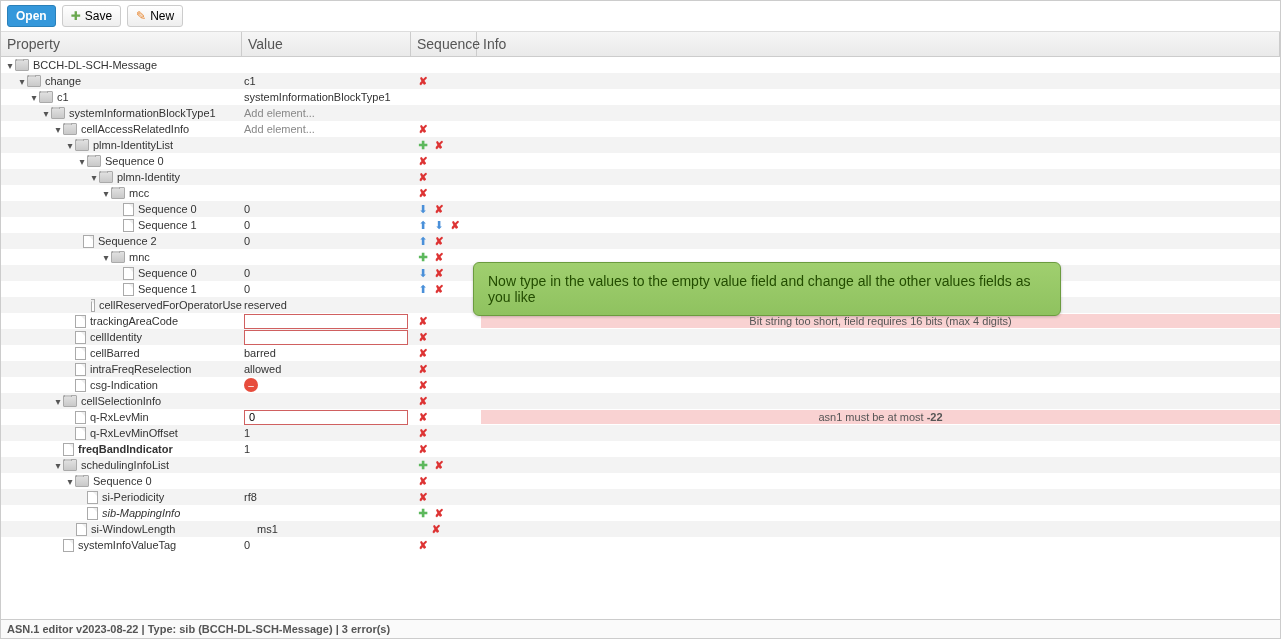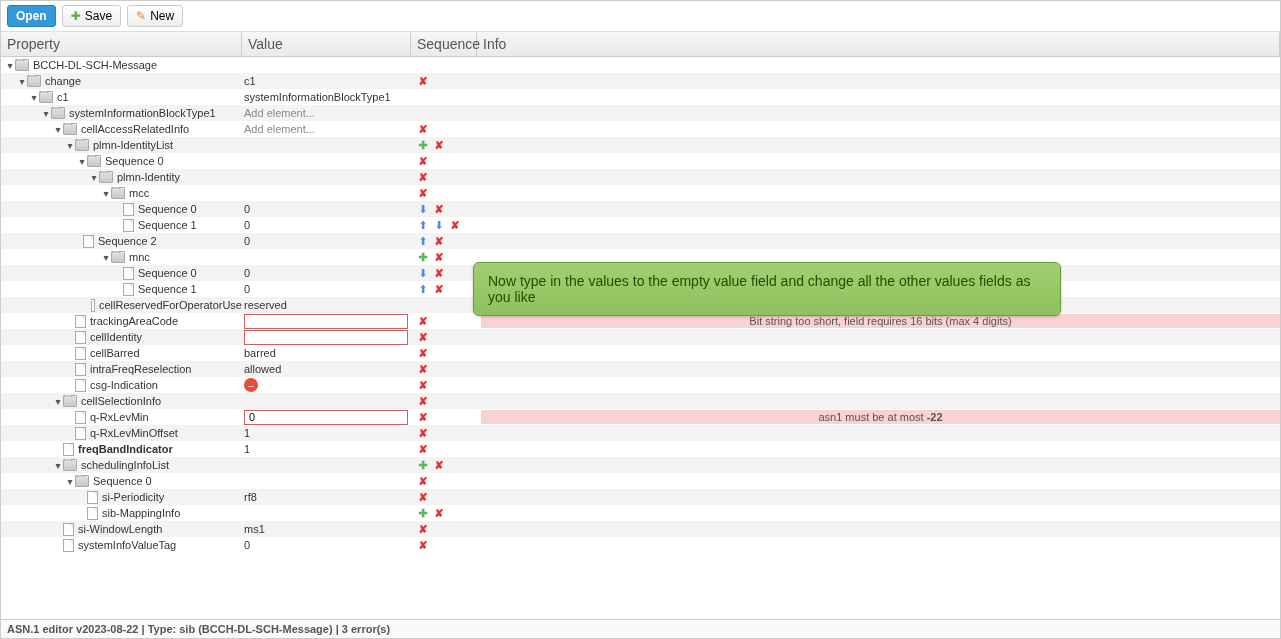--- a/index.html
+++ b/index.html
@@ -618,36 +618,36 @@
       </div>
       <div class="cell-val">
         <span>rf8</span>
       </div>
       <div class="cell-act">
         <span class="icon icon-del">✘</span>
       </div>
       <div class="cell-info"></div>
     </div>
     <div class="row">
-      <div class="cell-prop" style="padding-left: 76px;">
+      <div class="cell-prop" style="padding-left: 76px; font-style: italic;">
         <span class="toggle"></span>
         <span class="file"></span>
         <span class="label">sib-MappingInfo</span>
       </div>
       <div class="cell-val">
         <span></span>
       </div>
       <div class="cell-act">
         <span class="icon icon-add">✚</span>
         <span class="icon icon-del">✘</span>
       </div>
       <div class="cell-info"></div>
     </div>
     <div class="row alt">
-      <div class="cell-prop" style="padding-left: 52px;">
+      <div class="cell-prop" style="padding-left: 52px; margin-left: 13px;">
         <span class="toggle"></span>
         <span class="file"></span>
         <span class="label">si-WindowLength</span>
       </div>
       <div class="cell-val">
         <span>ms1</span>
       </div>
       <div class="cell-act">
         <span class="icon icon-del">✘</span>
       </div>

